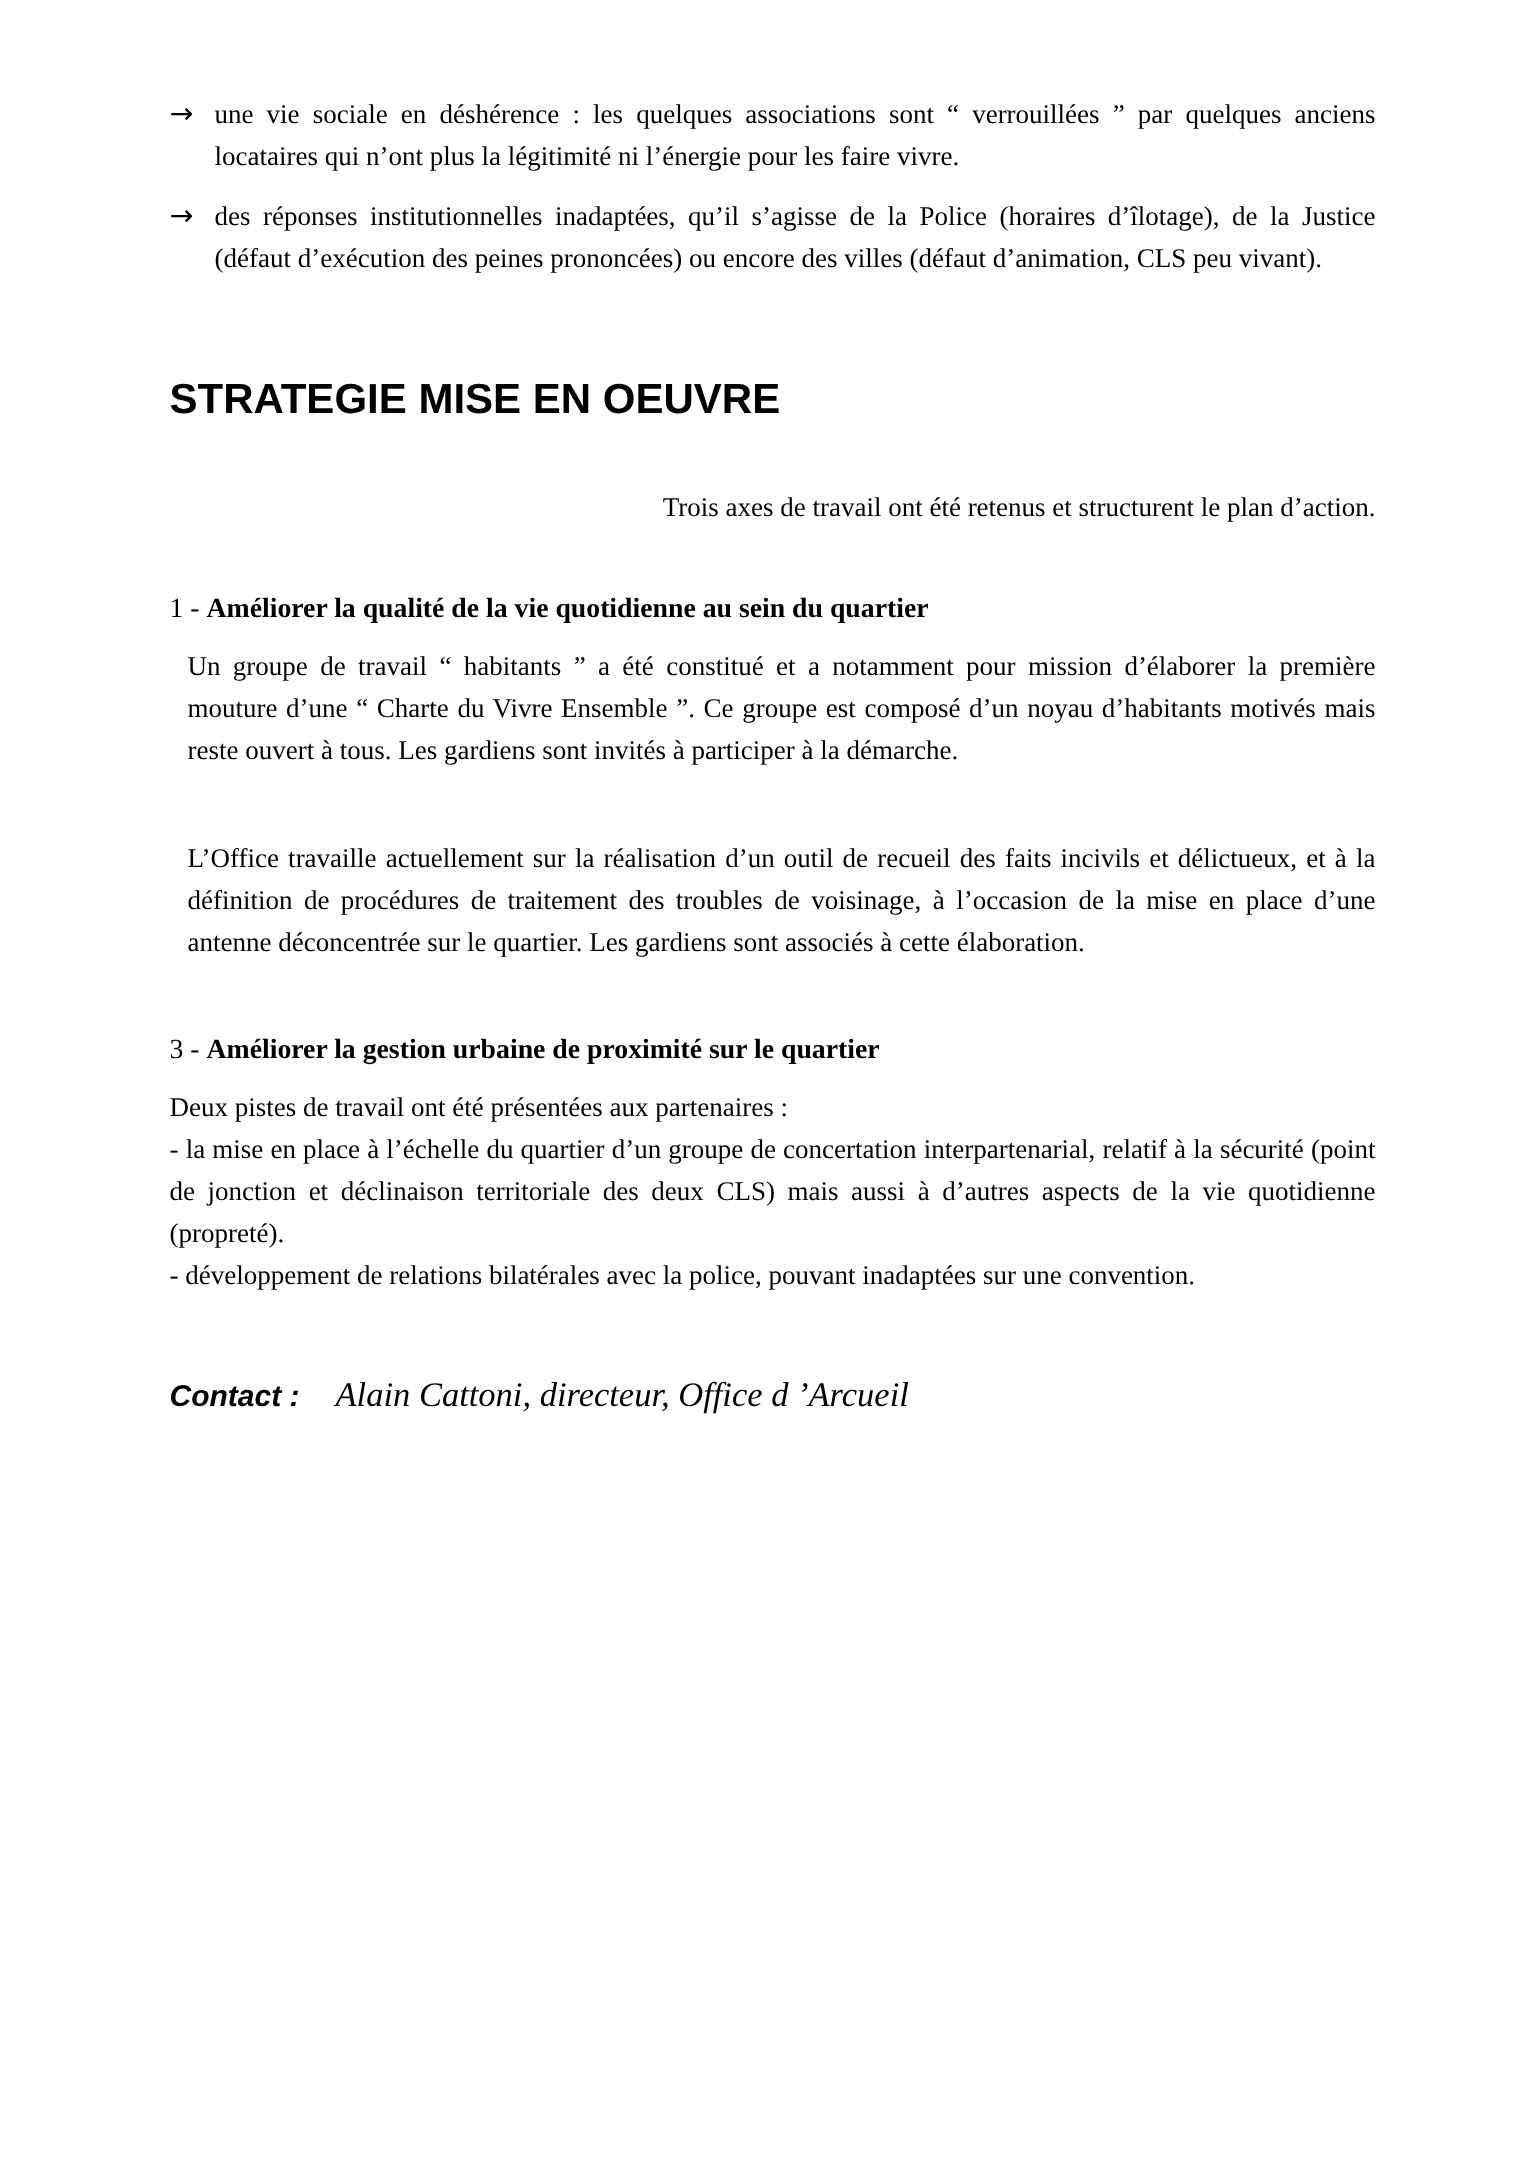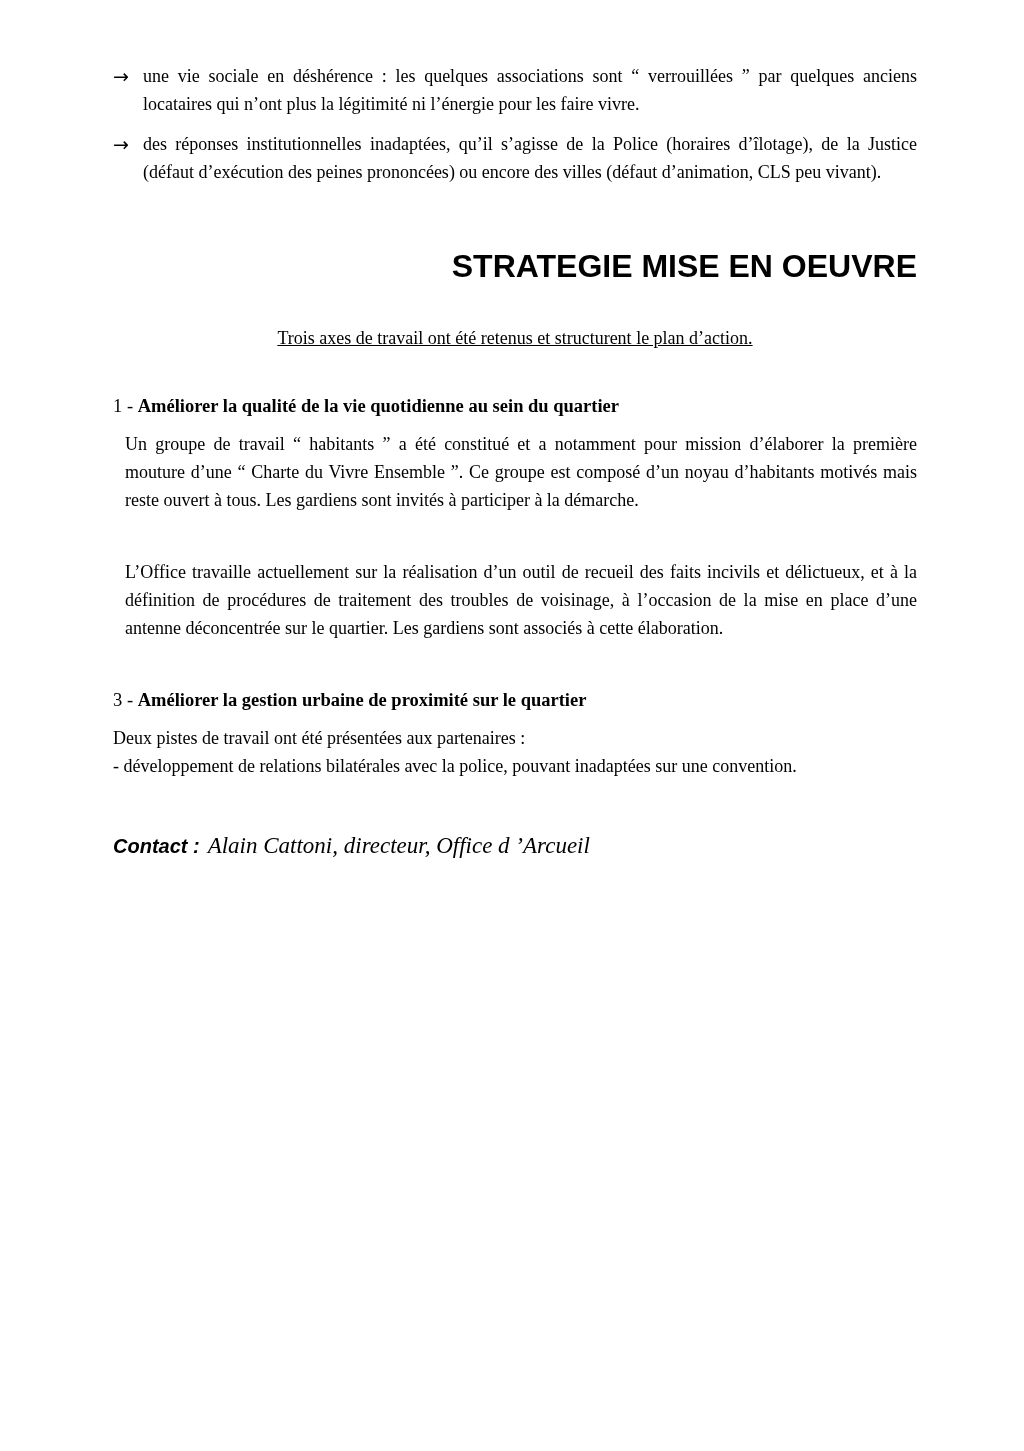--- a/index.html
+++ b/index.html
@@ -33,29 +33,28 @@
     line-height: 28px;
   }
   .bullet .bullet-text {
     flex: 1 1 auto;
     text-align: justify;
   }
   
   .main-heading {
     font-family: "Liberation Sans", sans-serif;
     font-weight: bold;
-    font-size: 32px;
+    font-size: 28px;
     line-height: 32px;
-    text-align: right;
+    text-align: left;
     margin: 64px 0 42px 0;
   }
   .intro {
     margin: 0 0 40px 0;
-    text-align: center;
-    text-decoration: underline;
+    text-align: right;
   }
   .section-title {
     margin: 0 0 10px 0;
     font-size: 18.5px;
   }
   .section-title .num {
     font-weight: normal;
   }
   .section-title .title-text {
     font-weight: bold;
@@ -72,21 +71,21 @@
     margin: 0 0 44px 0;
   }
   .contact {
     margin: 52px 0 0 0;
   }
   .contact-label {
     font-family: "Liberation Sans", sans-serif;
     font-weight: bold;
     font-style: italic;
     font-size: 20px;
-    margin-right: 8px;
+    margin-right: 24px;
   }
   .contact-value {
     font-style: italic;
     font-size: 23px;
   }
 </style>
 </head>
 <body>
 
 <div class="page">
@@ -115,20 +114,21 @@
   <div>
     <p class="section-body">L’Office travaille actuellement sur la réalisation d’un outil de recueil des faits incivils et délictueux, et à la définition de procédures de traitement des troubles de voisinage, à l’occasion de la mise en place d’une antenne déconcentrée sur le quartier. Les gardiens sont associés à cette élaboration.</p>
   </div>
 
   <div>
     <p class="section-title">
       <span class="num">3 - </span><span class="title-text">Améliorer la gestion urbaine de proximité sur le quartier</span>
     </p>
     <div class="section3-block">
       <p class="section-body-line">Deux pistes de travail ont été présentées aux partenaires :</p>
+      <p class="section-body-line">- la mise en place à l’échelle du quartier d’un groupe de concertation interpartenarial, relatif à la sécurité (point de jonction et déclinaison territoriale des deux CLS) mais aussi à d’autres aspects de la vie quotidienne (propreté).</p>
       <p class="section-body-line">- développement de relations bilatérales avec la police, pouvant inadaptées sur une convention.</p>
     </div>
   </div>
 
   <p class="contact">
     <span class="contact-label">Contact :</span><span class="contact-value">Alain Cattoni, directeur, Office d ’Arcueil</span>
   </p>
 
 </div>
 

